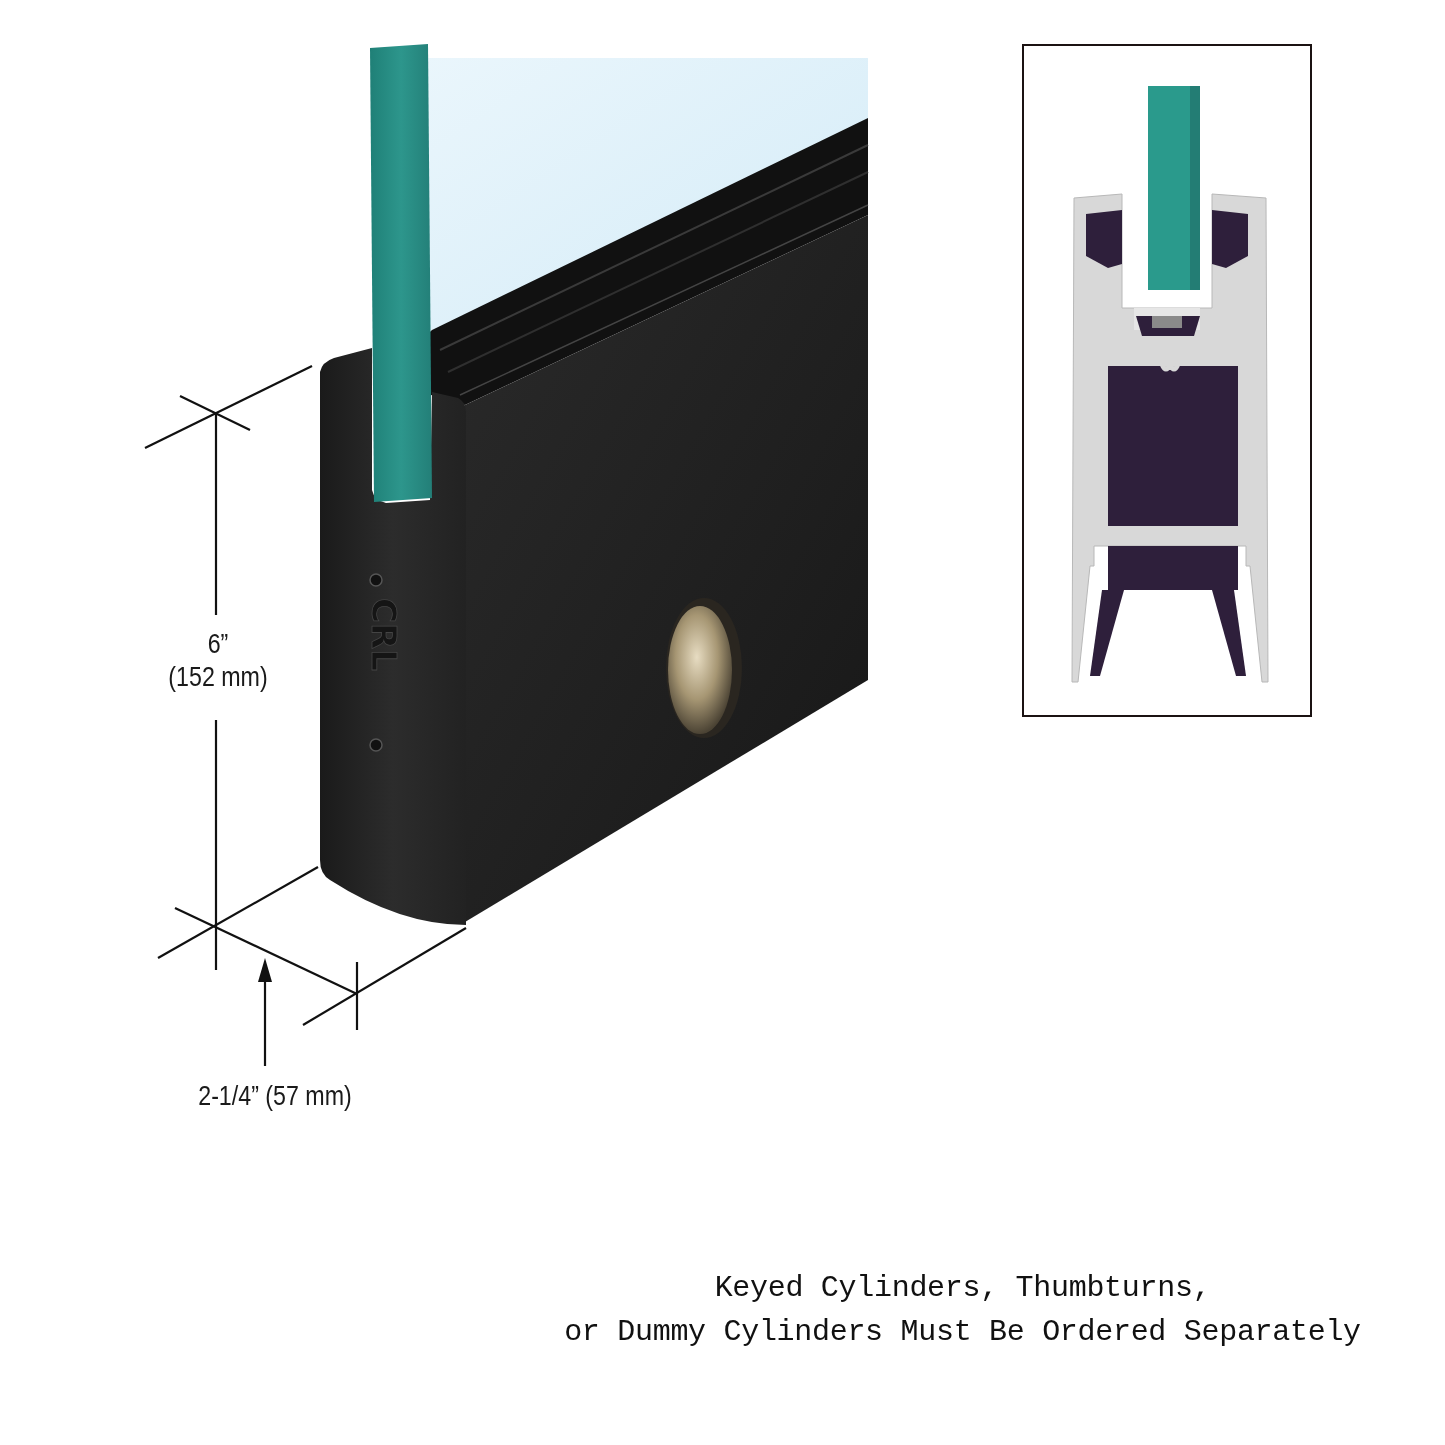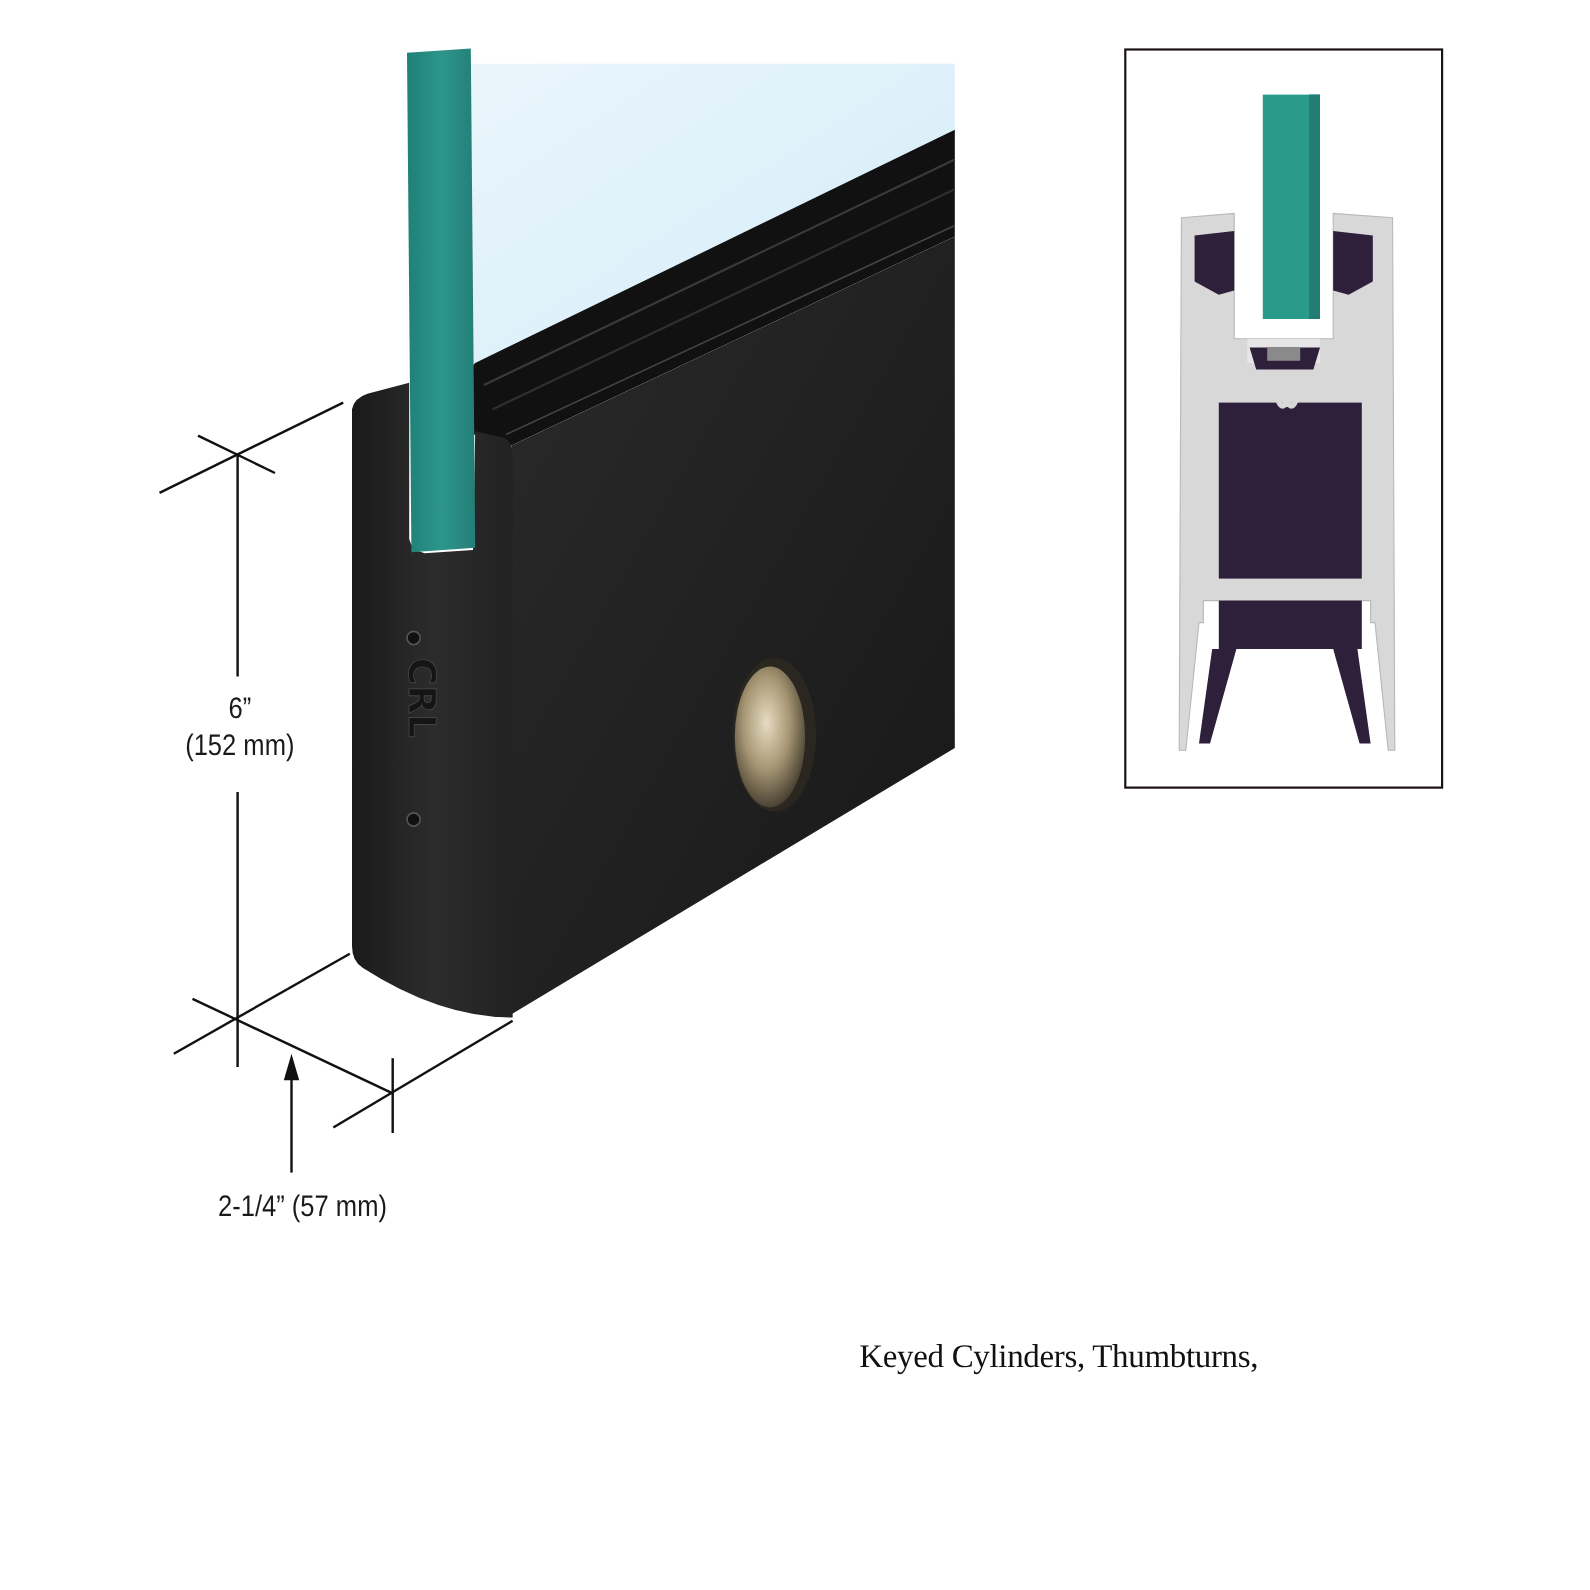--- a/index.html
+++ b/index.html
@@ -3,22 +3,22 @@
 <meta charset="utf-8">
 <style>
   html, body { margin: 0; padding: 0; background: #ffffff; }
   body { width: 1445px; height: 1445px; position: relative; overflow: hidden;
          font-family: "Liberation Sans", sans-serif; }
   .canvas { position: absolute; left: 0; top: 0; width: 1445px; height: 1445px; }
   .dim-label { position: absolute; color: #1a1a1a; font-family: "Liberation Sans", sans-serif;
                font-size: 27px; text-align: center; line-height: 1.22; transform: scaleX(0.86); transform-origin: center; }
   .dim-height { left: 138px; top: 628px; width: 160px; }
   .dim-width { left: 150px; top: 1080px; width: 250px; }
-  .note { position: absolute; left: 520px; top: 1212px; width: 885px; text-align: center;
-          font-family: Liberation Serif, serif; font-size: 30px; color: #111; line-height: 44px; letter-spacing: -0.3px; }
+  .note { position: absolute; left: 520px; top: 1266px; width: 885px; text-align: center;
+          font-family: Liberation Mono, monospace; font-size: 30px; color: #111; line-height: 44px; letter-spacing: -0.3px; }
   .note span { display: block; }
   .inset { position: absolute; left: 1022px; top: 44px; width: 286px; height: 669px;
            border: 2px solid #1b1212; background: #fff; }
 </style>
 </head>
 <body>
 
 <div class="canvas">
   <svg width="1445" height="1445" viewBox="0 0 1445 1445" xmlns="http://www.w3.org/2000/svg">
     <defs>
@@ -113,13 +113,14 @@
     <path d="M78,544 L100,544 L76,630 L66,630 Z" fill="#2e1f3b"></path>
     <path d="M210,544 L188,544 L212,630 L222,630 Z" fill="#2e1f3b"></path>
 
     <rect x="124" y="40" width="52" height="204" fill="#2a9a8c"></rect>
     <rect x="166" y="40" width="10" height="204" fill="#237d74"></rect>
   </svg>
 </div>
 
 <div class="note">
   <span>Keyed Cylinders, Thumbturns,</span>
+  <span>or Dummy Cylinders Must Be Ordered Separately</span>
 </div>
 
 </body></html>

